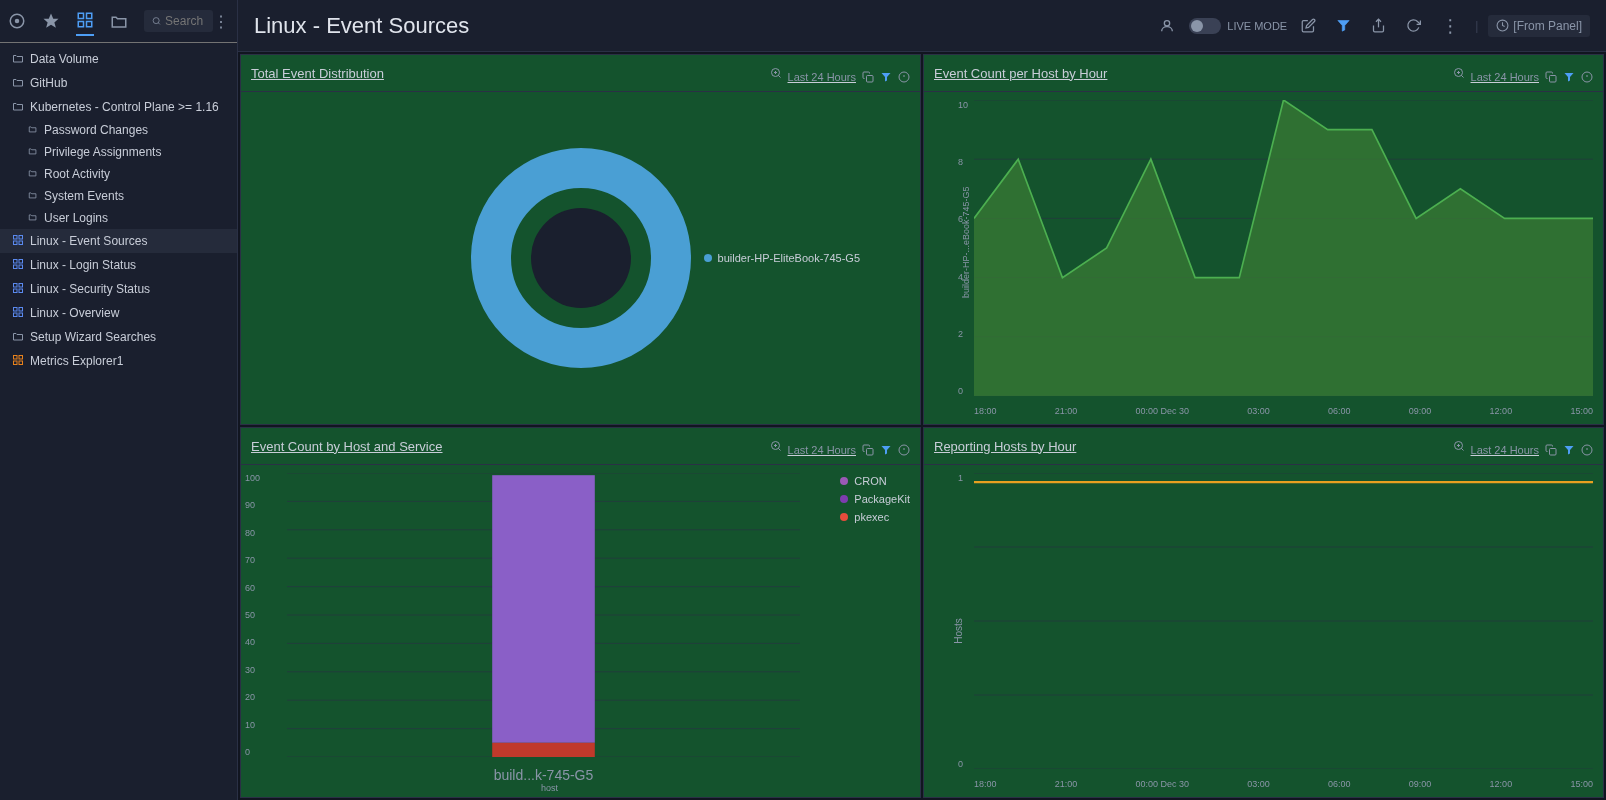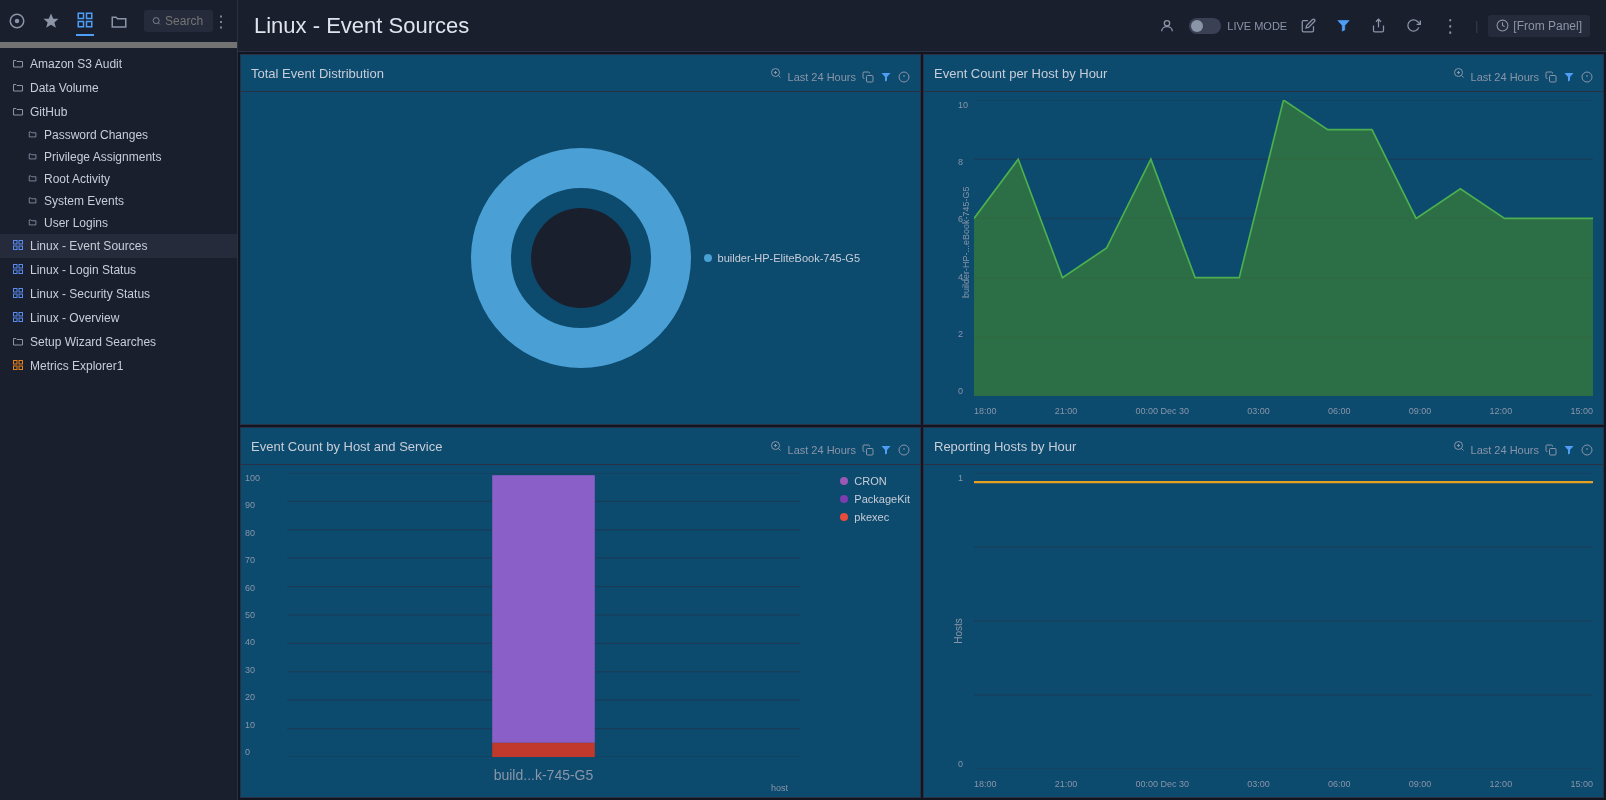--- a/index.html
+++ b/index.html
@@ -3,21 +3,21 @@
   <meta charset="utf-8">
   <style>
     * { box-sizing: border-box; margin: 0; padding: 0; }
     body { background: #1a1f2e; color: #c8cdd8; font-family: 'Segoe UI', Arial, sans-serif; font-size: 12px; display: flex; height: 800px; overflow: hidden; }
 
     
     .sidebar { width: 238px; min-width: 238px; background: #1a1f2e; border-right: 1px solid #2a3045; display: flex; flex-direction: column; height: 800px; overflow-y: auto; }
     .search-box { flex: 1; display: flex; align-items: center; background: #252b3b; border-radius: 3px; padding: 4px 8px; }
     .search-box input { background: transparent; border: none; outline: none; color: #c8cdd8; font-size: 12px; width: 100%; }
     .sidebar-more { color: #8a95a8; cursor: pointer; font-size: 16px; margin-left: auto; }
-    .sidebar-icons-row { display: flex; padding: 6px 8px; gap: 16px; border-bottom: 6px solid #737373; }
+    .sidebar-icons-row { display: flex; padding: 6px 8px; gap: 16px; border-bottom: 1px solid #737373; }
     .nav-icon { width: 30px; height: 30px; display: flex; align-items: center; justify-content: center; color: #8a95a8; cursor: pointer; font-size: 16px; }
     .nav-icon.active { color: #4e9ef5; border-bottom: 2px solid #4e9ef5; }
     .sidebar-list { flex: 1; overflow-y: auto; padding: 4px 0; }
     .sidebar-item { display: flex; align-items: center; padding: 5px 8px 5px 12px; cursor: pointer; color: #c8cdd8; font-size: 12px; white-space: nowrap; overflow: hidden; text-overflow: ellipsis; }
     .sidebar-item.active { background: #252b3b; }
     .sidebar-item .item-icon { margin-right: 6px; font-size: 11px; color: #8a95a8; flex-shrink: 0; }
     .sidebar-item .item-icon.folder { color: #8a95a8; }
     .sidebar-item .item-icon.grid { color: #5b8af0; font-size: 10px; }
     .sidebar-item .item-icon.orange { color: #e8821c; }
     .sidebar-subitem { padding: 4px 8px 4px 28px; cursor: pointer; color: #c8cdd8; font-size: 12px; display: flex; align-items: center; }
@@ -31,21 +31,21 @@
     .header-btn { background: transparent; border: none; color: #8a95a8; cursor: pointer; font-size: 14px; padding: 4px 6px; display: flex; align-items: center; }
     .header-btn.active { color: #4e9ef5; }
     .live-mode-toggle { display: flex; align-items: center; gap: 6px; font-size: 11px; color: #8a95a8; }
     .toggle-switch { width: 32px; height: 16px; background: #3a4155; border-radius: 8px; position: relative; cursor: pointer; }
     .toggle-switch::after { content: ''; width: 12px; height: 12px; background: #8a95a8; border-radius: 50%; position: absolute; top: 2px; left: 2px; }
     .from-panel { display: flex; align-items: center; gap: 4px; font-size: 12px; color: #8a95a8; background: #252b3b; border-radius: 3px; padding: 4px 8px; }
     .separator { color: #3a4155; margin: 0 2px; }
 
     
     .dashboard { display: grid; grid-template-columns: 1fr 1fr; grid-template-rows: 1fr 1fr; flex: 1; gap: 2px; background: #111520; padding: 2px; overflow: hidden; }
-    .panel { background: #0c4a6e; border: 1px solid #2a3045; display: flex; flex-direction: column; overflow: hidden; position: relative; }
+    .panel { background: #14532d; border: 1px solid #2a3045; display: flex; flex-direction: column; overflow: hidden; position: relative; text-decoration: underline; }
     .panel-header { display: flex; align-items: center; padding: 8px 10px; border-bottom: 1px solid #2a3045; }
     .panel-title { font-size: 13px; color: #c8cdd8; font-weight: 400; flex: 1; }
     .panel-meta { display: flex; align-items: center; gap: 6px; font-size: 11px; color: #8a95a8; margin-top: 7px; }
     .panel-body { flex: 1; position: relative; overflow: hidden; display: flex; align-items: center; justify-content: center; }
 
     
     .donut-container { position: relative; display: flex; align-items: center; justify-content: center; width: 100%; height: 100%; }
     .donut-legend { position: absolute; right: 60px; top: 50%; transform: translateY(-50%); display: flex; flex-direction: column; gap: 6px; }
     .legend-item { display: flex; align-items: center; gap: 6px; font-size: 11px; color: #c8cdd8; }
     .legend-dot { width: 8px; height: 8px; border-radius: 50%; }
@@ -88,47 +88,47 @@
           </svg>
         <input type="text" style="margin-left: 4px;" placeholder="Search">
       </div>
       <span class="sidebar-more">⋮</span>
     </div>
   </div>
 
   <div class="sidebar-list">
 
 
+
     <div class="sidebar-item">
       <span class="item-icon folder">
         <svg width="12" height="12" viewBox="0 0 24 24" fill="none" stroke="#8a95a8" stroke-width="2">
             <path d="M3 7h5l2 2h11v11H3z"></path>
           </svg>
       </span>
-      <span>Amazon S3 Audit</span>
+      <span>Data Volume</span>
     </div>
 
     <div class="sidebar-item">
       <span class="item-icon folder">
         <svg width="12" height="12" viewBox="0 0 24 24" fill="none" stroke="#8a95a8" stroke-width="2">
             <path d="M3 7h5l2 2h11v11H3z"></path>
           </svg>
       </span>
-      <span>Data Volume</span>
+      <span>GitHub</span>
     </div>
 
     <div class="sidebar-item">
       <span class="item-icon folder">
         <svg width="12" height="12" viewBox="0 0 24 24" fill="none" stroke="#8a95a8" stroke-width="2">
             <path d="M3 7h5l2 2h11v11H3z"></path>
           </svg>
       </span>
-      <span>GitHub</span>
-    </div>
-
+      <span>Kubernetes - Control Plane &gt;= 1.16</span>
+    </div>
 
 
     <div class="sidebar-subitem">
       <span class="item-icon">
         <svg width="10" height="10" viewBox="0 0 24 24" fill="none" stroke="#8a95a8" stroke-width="2">
             <path d="M3 7h4l2 2h10v10H3z"></path>
           </svg>
       </span>
       <span>Password Changes</span>
     </div>
@@ -469,21 +469,21 @@
             <line x1="0" y1="260" x2="400" y2="260" stroke="#2a3045" stroke-width="0.5"></line>
 
             <rect x="160" y="2" width="80" height="245" fill="#8a5fc7"></rect>
 
             <rect x="160" y="247" width="80" height="13" fill="#c0392b"></rect>
           </svg>
           
           <div style="position:absolute; bottom:14px; left:46px; right:120px; display:flex; justify-content:center;">
             <span style="font-size:14px; color:#8a95a8;">build...k-745-G5</span>
           </div>
-          <div style="position:absolute; bottom:4px; left:46px; right:132px; display:flex; justify-content:flex-end;">
+          <div style="position:absolute; bottom:4px; left:46px; right:108px; display:flex; justify-content:center;">
             <span style="font-size:9px; color:#8a95a8;">host</span>
           </div>
           
           <div style="position:absolute; right:10px; top:10px; display:flex; flex-direction:column; gap:6px;">
             <div class="legend-item">
               <div class="legend-dot" style="background:#9b59b6;"></div>
               <span>CRON</span>
             </div>
             <div class="legend-item">
               <div class="legend-dot" style="background:#7d3caf;"></div>

